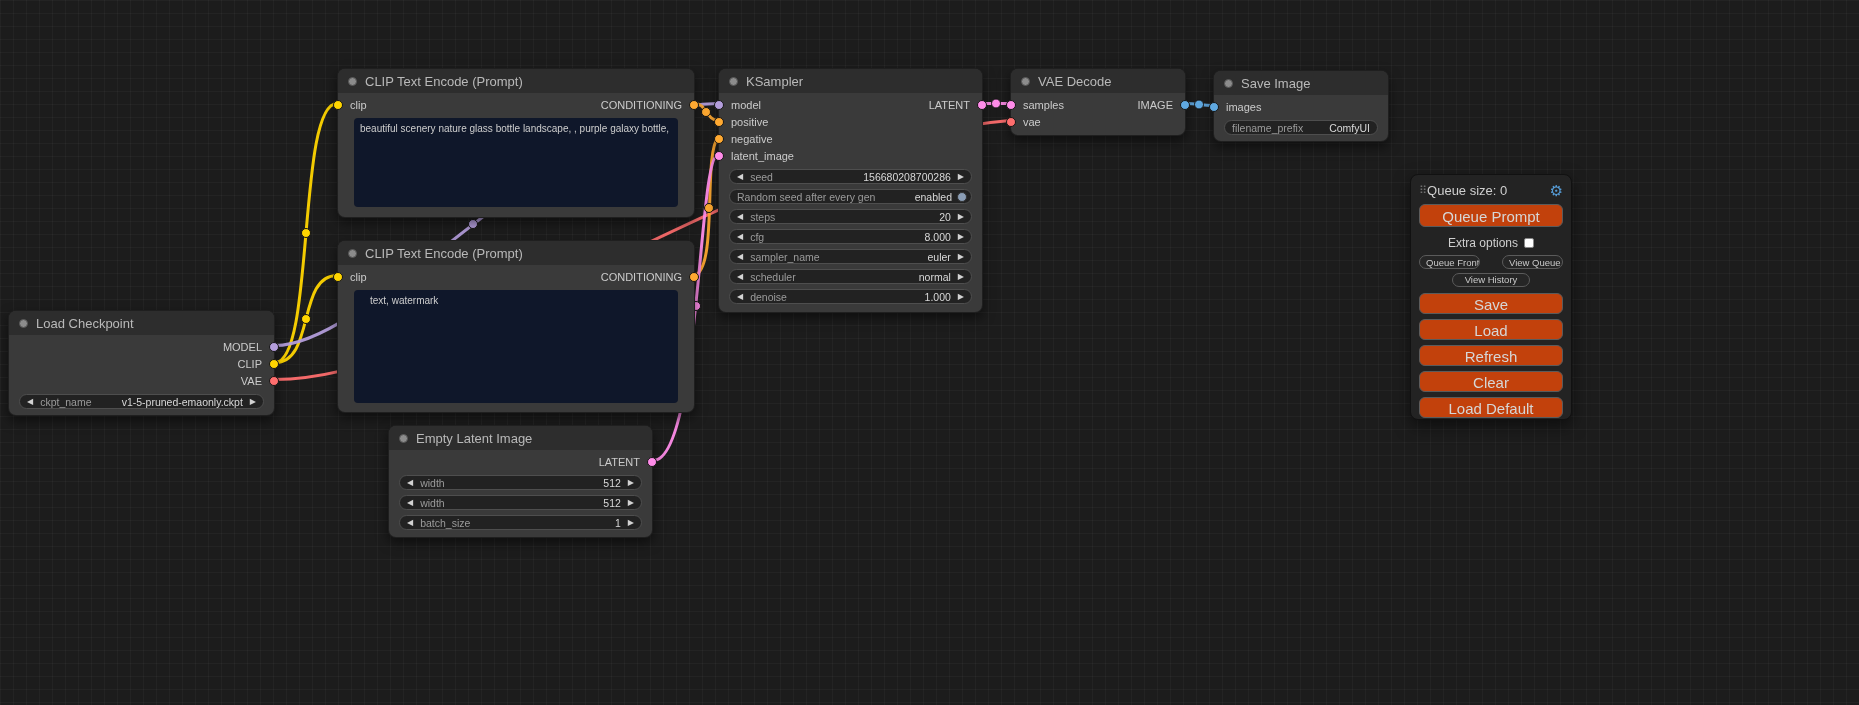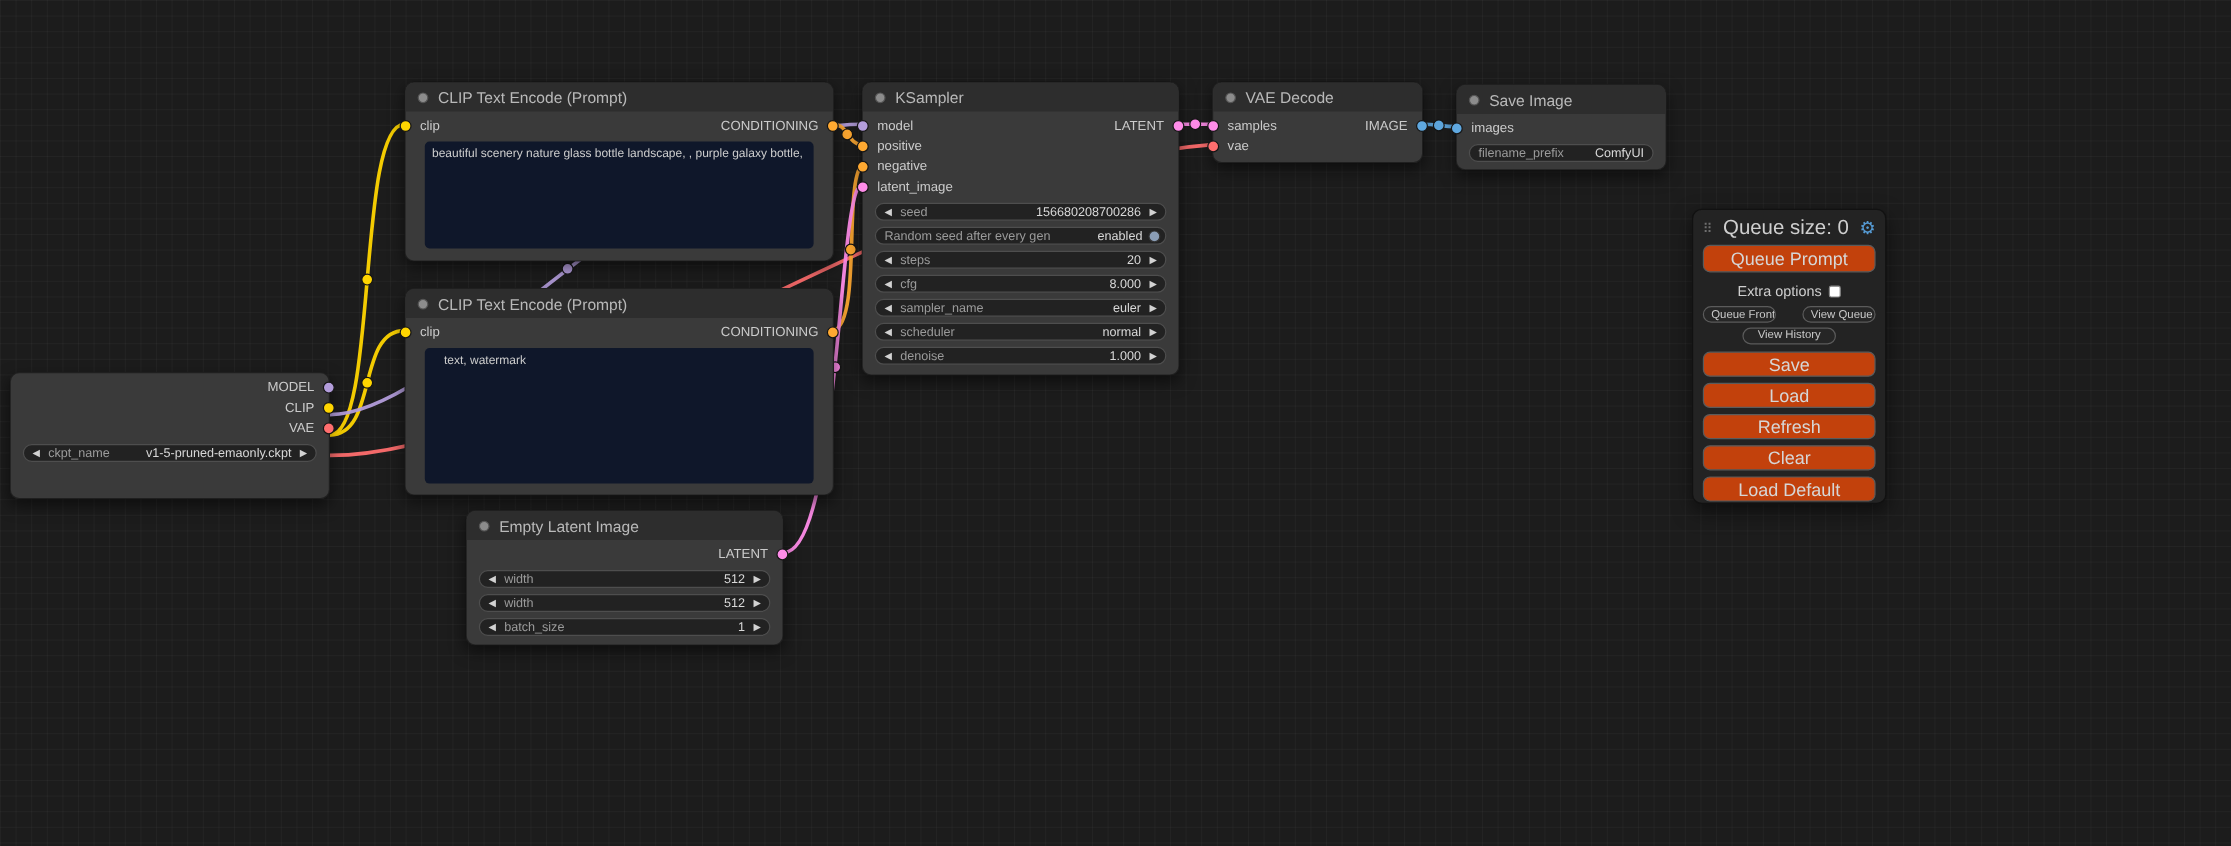--- a/index.html
+++ b/index.html
@@ -63,21 +63,21 @@
   #node-clip-negative .prompt { height:113px;padding-left:16px; }
 
   
   .queue-panel {
     position:absolute; z-index:3; left:1410px; top:174px; width:162px; height:246px;
     background:#232323; border:1px solid #111; border-radius:8px;
     box-shadow:0 6px 16px rgba(0,0,0,.5); color:#cfcfcf; padding:5px 8px 8px;
   }
   .qp-header { display:flex; align-items:center; height:20px; }
   .qp-drag { color:#6f6f6f; font-size:11px; cursor:grab; }
-  .qp-size { flex:1; text-align:center; font-size:17px; color:#cfcfcf; }
+  .qp-size { flex:1; font-size:13px; color:#cfcfcf; }
   .qp-gear { font-size:15px; line-height:1; cursor:pointer; }
   .qp-btn {
     display:block; width:100%; background:#c2410c; border:1px solid #5b5b5b;
     border-radius:6px; color:#d6d6d6; text-align:center; cursor:pointer;
     font-family:"Liberation Sans", sans-serif;
   }
   .qp-btn.big { height:23px; font-size:15px; line-height:21px; margin-top:4px; }
   .qp-btn.action { height:21px; font-size:15px; line-height:19px; margin-top:5px; }
   .qp-extra { display:flex; align-items:center; justify-content:center; gap:6px; margin-top:9px; font-size:12px; }
   .qp-checkbox { width:10px; height:10px; background:#fff; border:1px solid #888; border-radius:2px; cursor:pointer; }
@@ -112,20 +112,24 @@
     <circle cx="473" cy="224" r="4.5" stroke="#141414" stroke-width="1" fill="#B39DDB"></circle>
     <circle cx="618" cy="257" r="4.5" stroke="#141414" stroke-width="1" fill="#FF6E6E"></circle>
     <circle cx="706" cy="112" r="4.5" stroke="#141414" stroke-width="1" fill="#FFA931"></circle>
     <circle cx="709" cy="208" r="4.5" stroke="#141414" stroke-width="1" fill="#FFA931"></circle>
     <circle cx="696" cy="306" r="4.5" stroke="#141414" stroke-width="1" fill="#FF8CE9"></circle>
     <circle cx="996" cy="103.5" r="4.5" stroke="#141414" stroke-width="1" fill="#FF8CE9"></circle>
     <circle cx="1199" cy="104.5" r="4.5" stroke="#141414" stroke-width="1" fill="#5FA8E0"></circle>
   </svg>
 
   <div class="node" id="node-load-checkpoint">
+    <div class="node-title">
+      <span class="collapse-dot"></span>
+      <span>Load Checkpoint</span>
+    </div>
     <div class="node-body">
       <div class="row">
         <span class="out-label">MODEL</span>
         <span class="port out" style="background: rgb(179, 157, 219);"></span>
       </div>
       <div class="row">
         <span class="out-label">CLIP</span>
         <span class="port out" style="background: rgb(255, 213, 0);"></span>
       </div>
       <div class="row">

